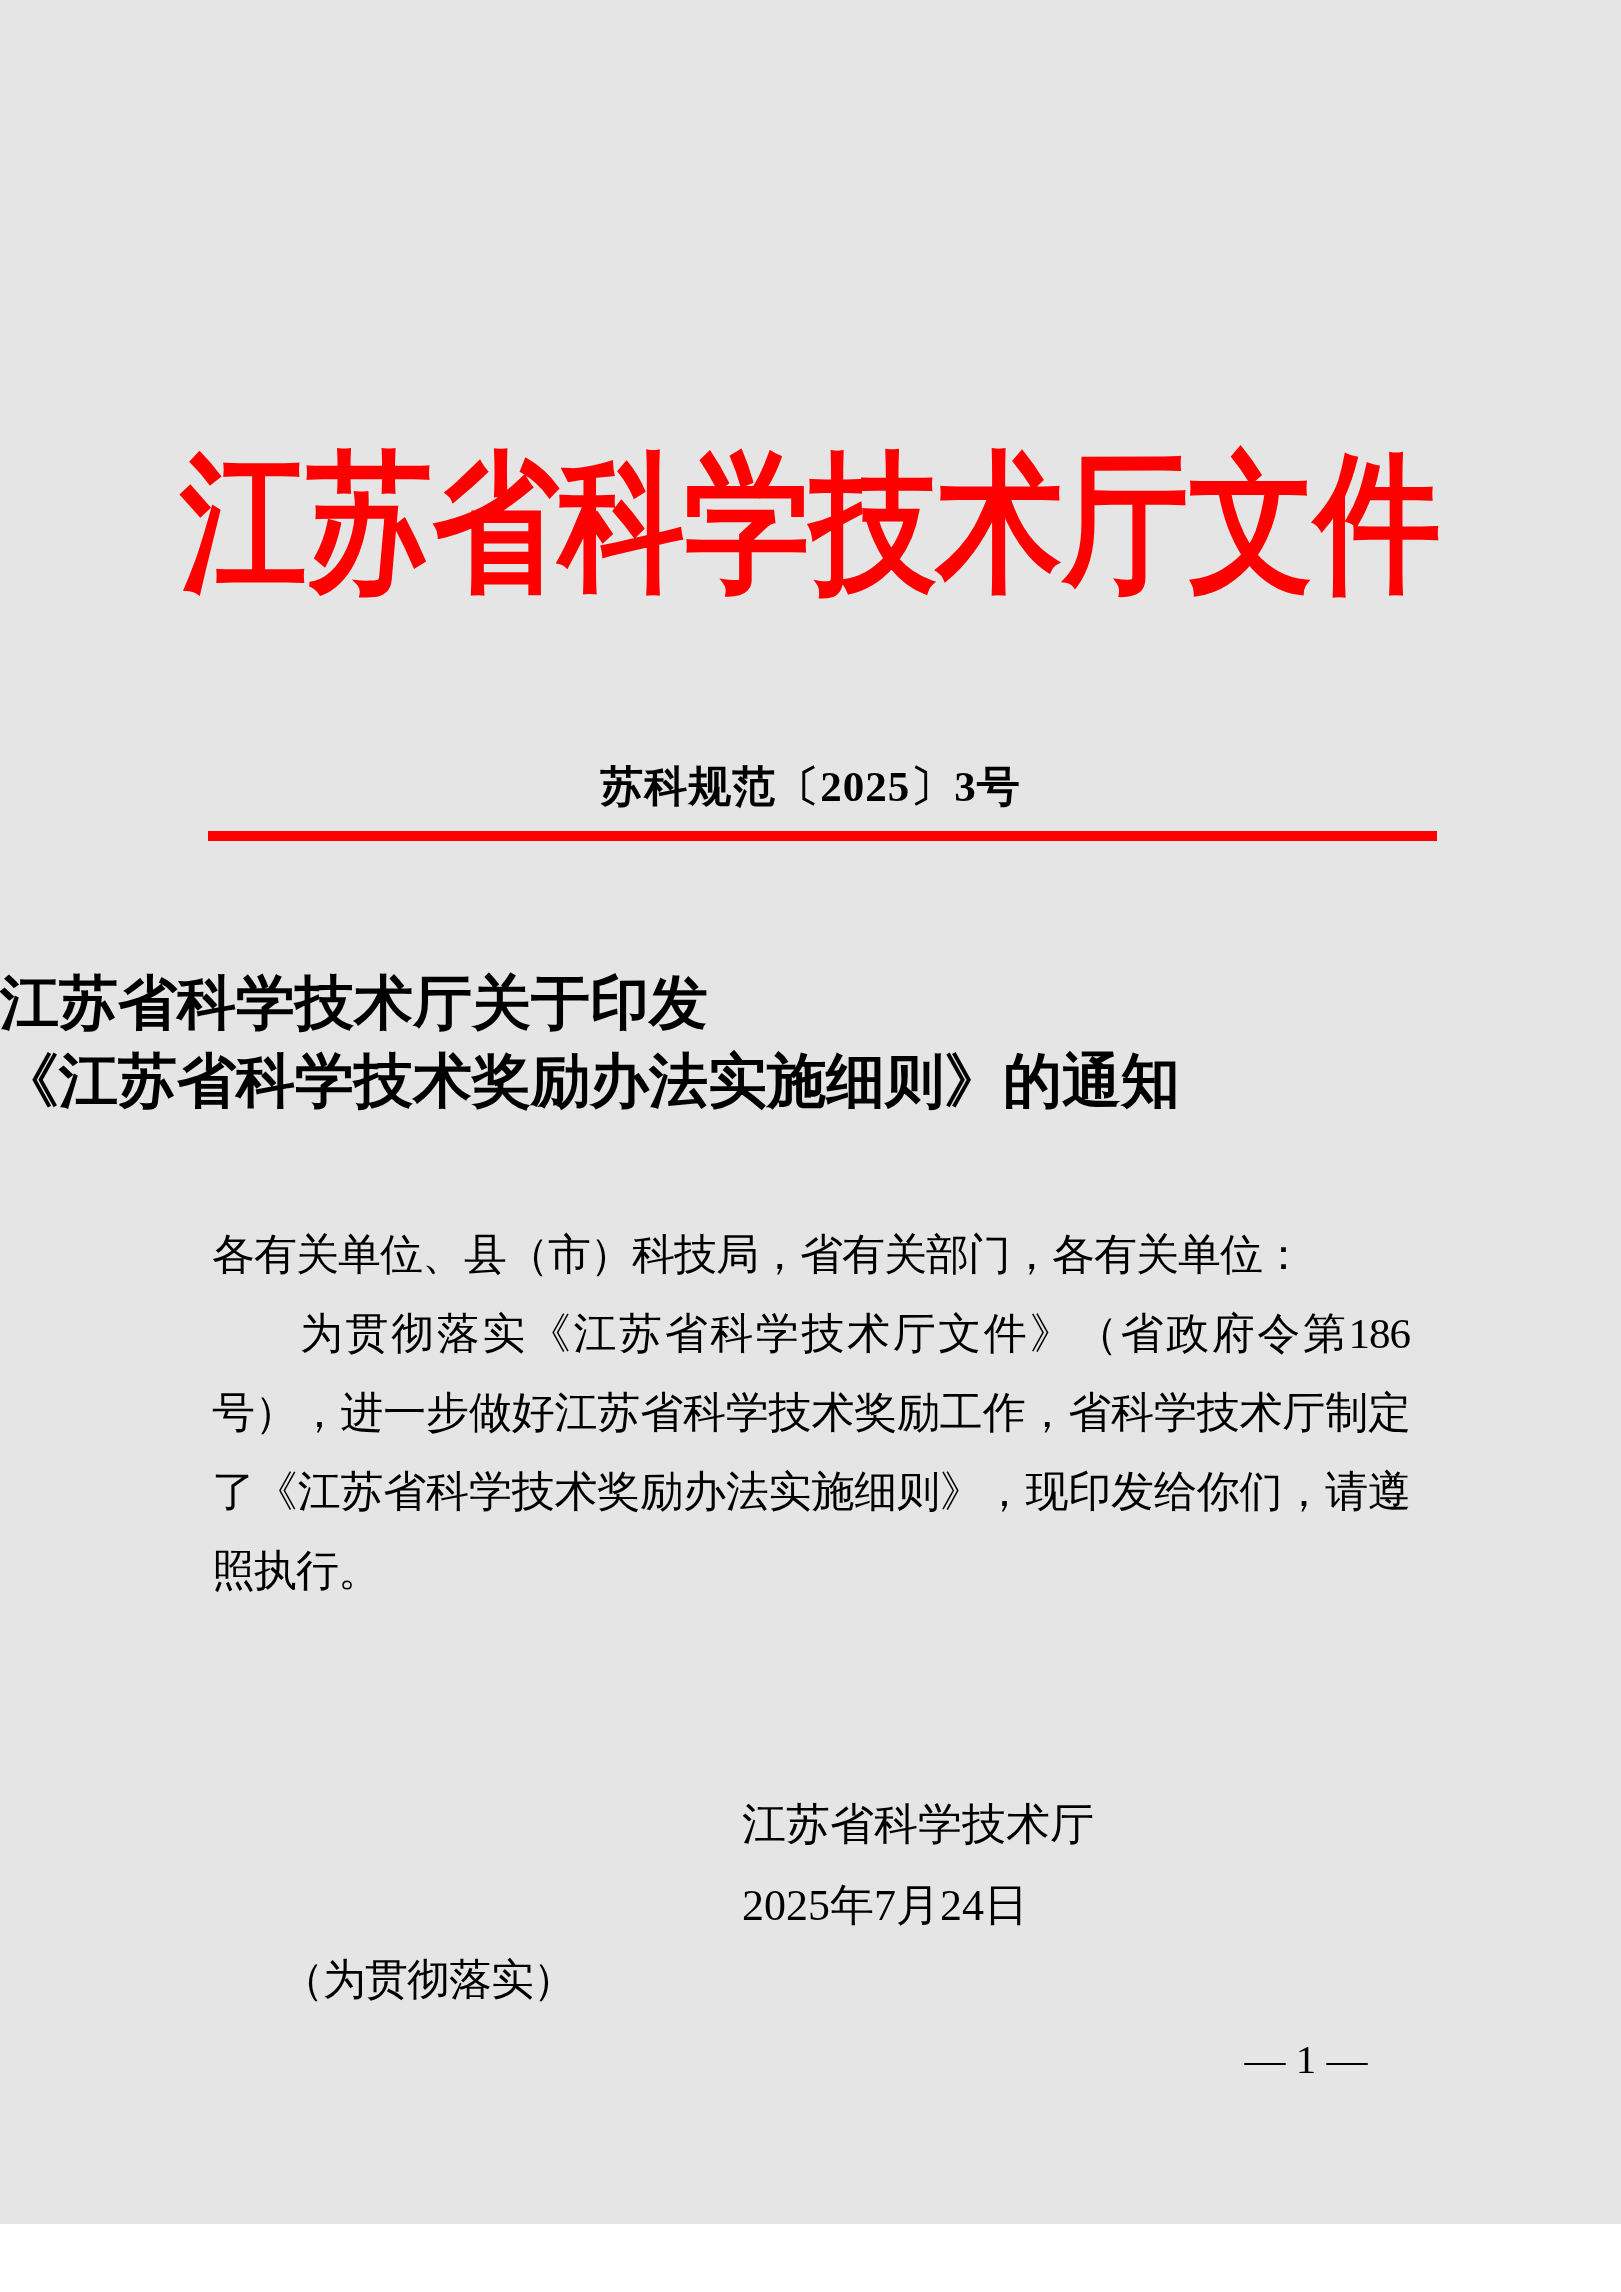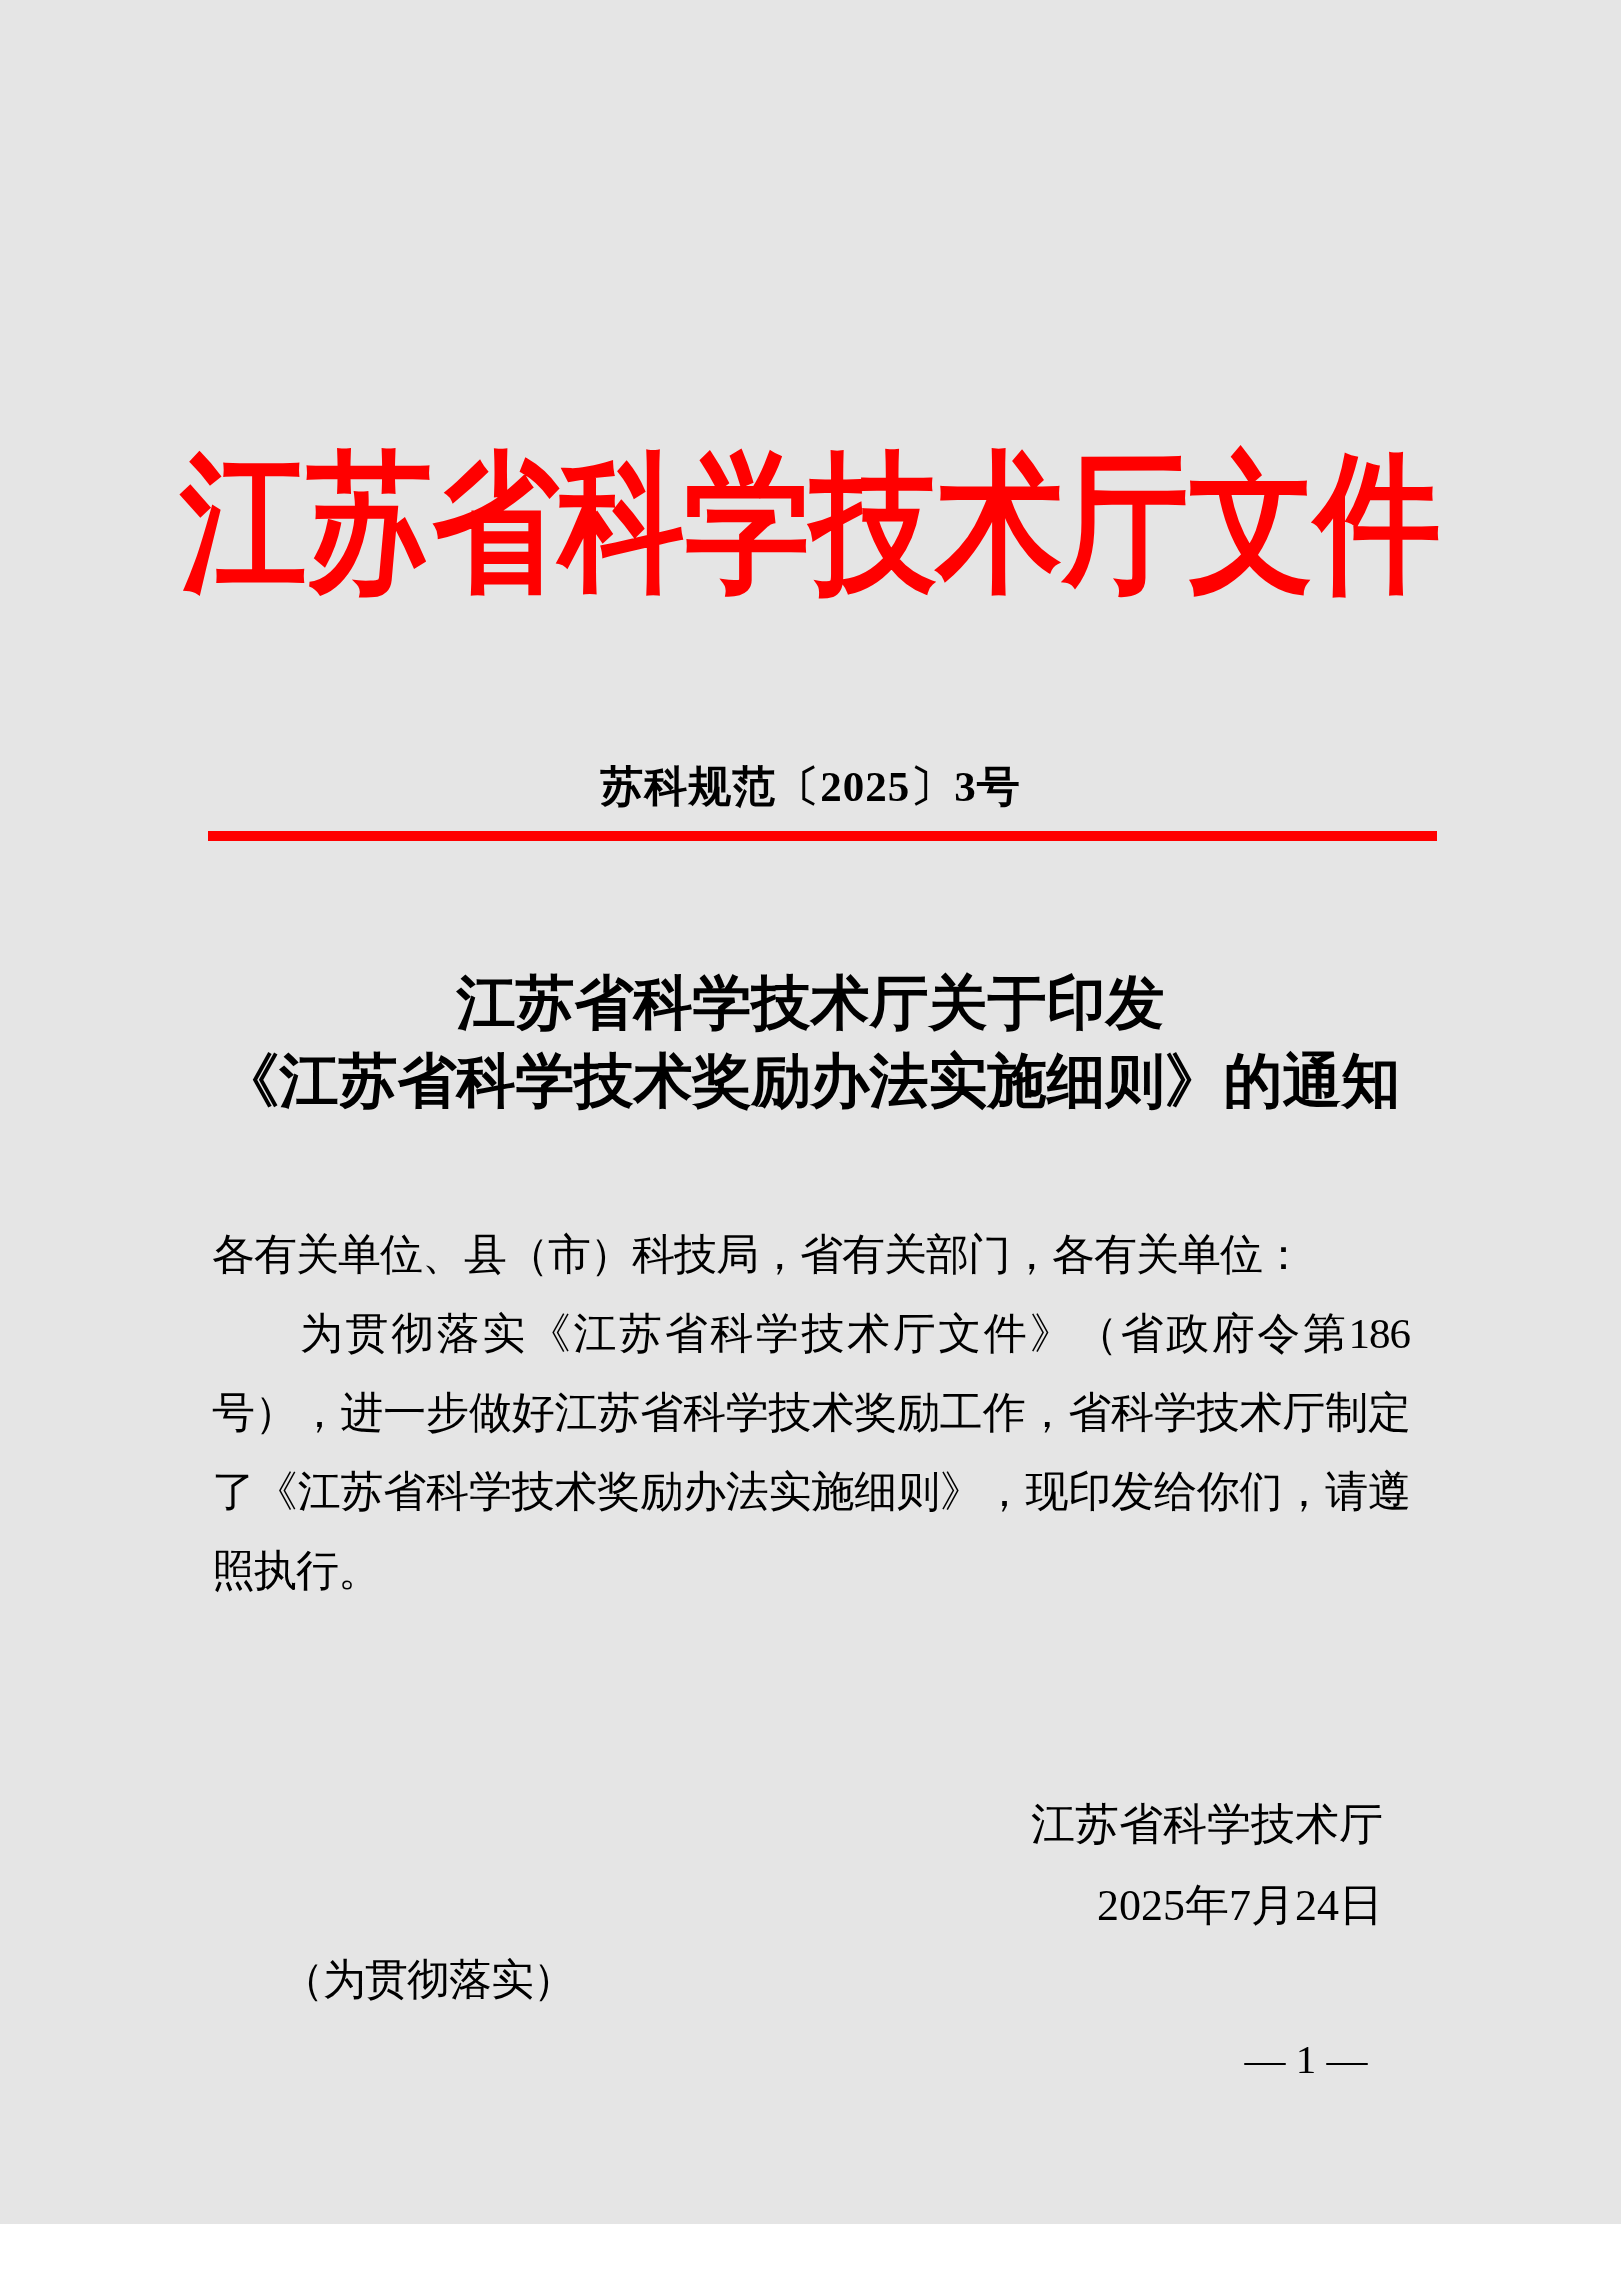--- a/index.html
+++ b/index.html
@@ -54,21 +54,20 @@
     width: 1229px;
     height: 9.8px;
     background: #ff0000;
   }
   
   .notice-title {
     position: absolute;
     top: 964px;
     left: 0;
     width: 100%;
-    text-align: center;
     font-weight: bold;
     font-size: 59px;
     line-height: 78px;
     white-space: nowrap;
   }
   
   .body-block {
     position: absolute;
     top: 1215px;
     left: 212px;
@@ -87,21 +86,21 @@
   }
   .indent {
     text-indent: 88px;
   }
   
   .signature-block {
     position: absolute;
     top: 1784px;
     left: 742px;
     width: 641px;
-    text-align: right;
+    text-align: left;
     font-size: 44px;
     line-height: 81px;
   }
   
   .disclosure {
     position: absolute;
     top: 1955px;
     left: 281px;
     font-size: 43px;
     line-height: 49px;

